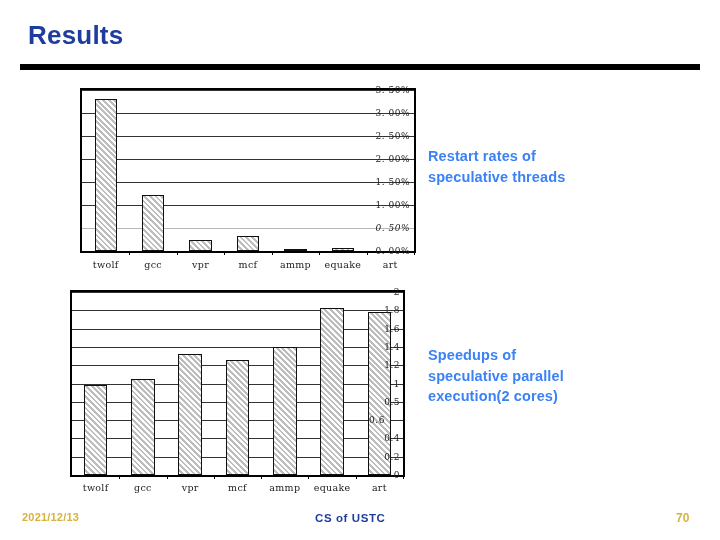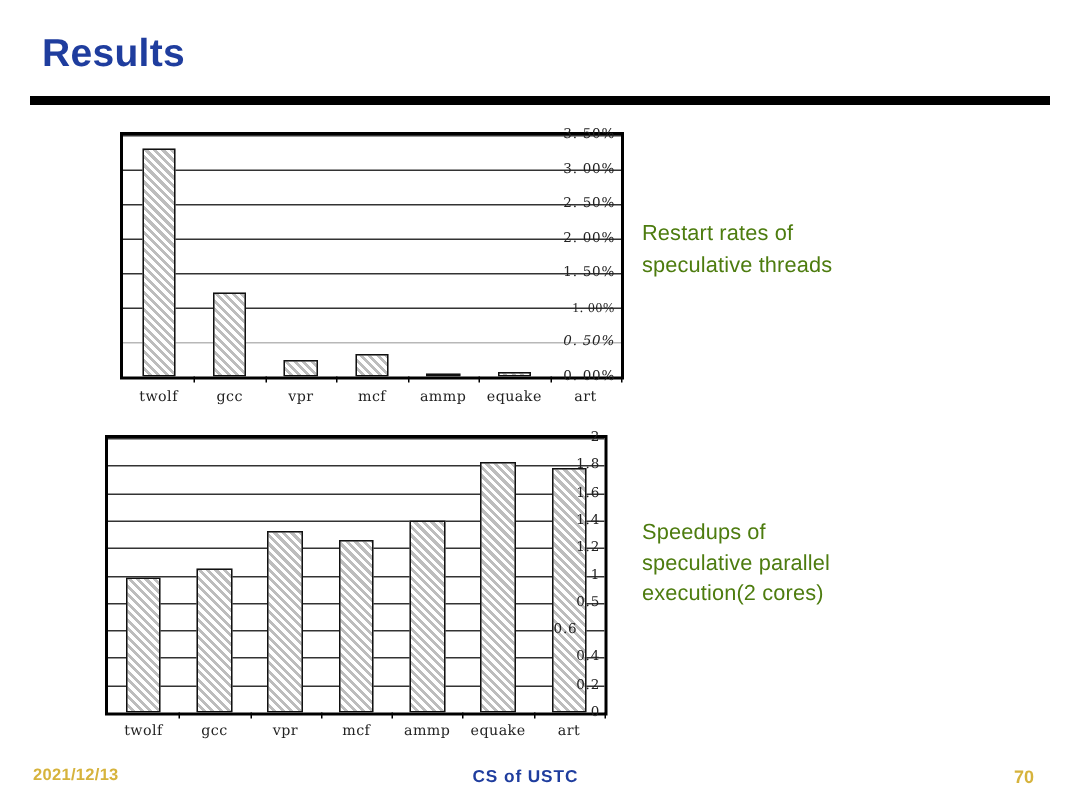--- a/index.html
+++ b/index.html
@@ -95,23 +95,23 @@
     position: absolute;
     bottom: -4px;
     width: 1px;
     height: 4px;
     background: #000000;
   }
 
   
   .callout {
     position: absolute;
-    color: #4d7c0f;
+    color: #3b82f6;
     font-size: 14.5px;
-    font-weight: normal;
+    font-weight: bold;
     line-height: 1.42;
     white-space: pre-line;
     letter-spacing: 0.1px;
   }
 
   
   #footer-date {
     position: absolute;
     left: 22px;
     top: 511px;
@@ -164,21 +164,21 @@
       <div class="tickmark" style="left: 189.714px;"></div>
       <div class="bar" title="ammp: 0.02%" style="left: 202.283px; width: 22.2914px; height: 0.92px;"></div>
       <div class="tickmark" style="left: 237.143px;"></div>
       <div class="bar" title="equake: 0.07%" style="left: 249.711px; width: 22.2914px; height: 3.22px;"></div>
       <div class="tickmark" style="left: 284.571px;"></div>
       <div class="tickmark" style="left: 332px;"></div>
     </div>
   <div id="chart1-xlabels"></div>
 <div class="ytick" style="top: 166px; width: 56px;">0. 00%</div>
     <div class="ytick" style="top: 143px; width: 56px; font-style: italic;">0. 50%</div>
-    <div class="ytick" style="top: 120px; width: 56px; font-family: Liberation Serif, serif;">1. 00%</div>
+    <div class="ytick" style="top: 120px; width: 56px;">1. 00%</div>
     <div class="ytick" style="top: 97px; width: 56px;">1. 50%</div>
     <div class="ytick" style="top: 74px; width: 56px;">2. 00%</div>
     <div class="ytick" style="top: 51px; width: 56px;">2. 50%</div>
     <div class="ytick" style="top: 28px; width: 56px;">3. 00%</div>
     <div class="ytick" style="top: 5px; width: 56px;">3. 50%</div>
     <div class="xtick" style="left: 62px; width: 47.4286px; top: 174px;">twolf</div>
     <div class="xtick" style="left: 109.429px; width: 47.4286px; top: 174px;">gcc</div>
     <div class="xtick" style="left: 156.857px; width: 47.4286px; top: 174px;">vpr</div>
     <div class="xtick" style="left: 204.286px; width: 47.4286px; top: 174px;">mcf</div>
     <div class="xtick" style="left: 251.714px; width: 47.4286px; top: 174px;">ammp</div>

